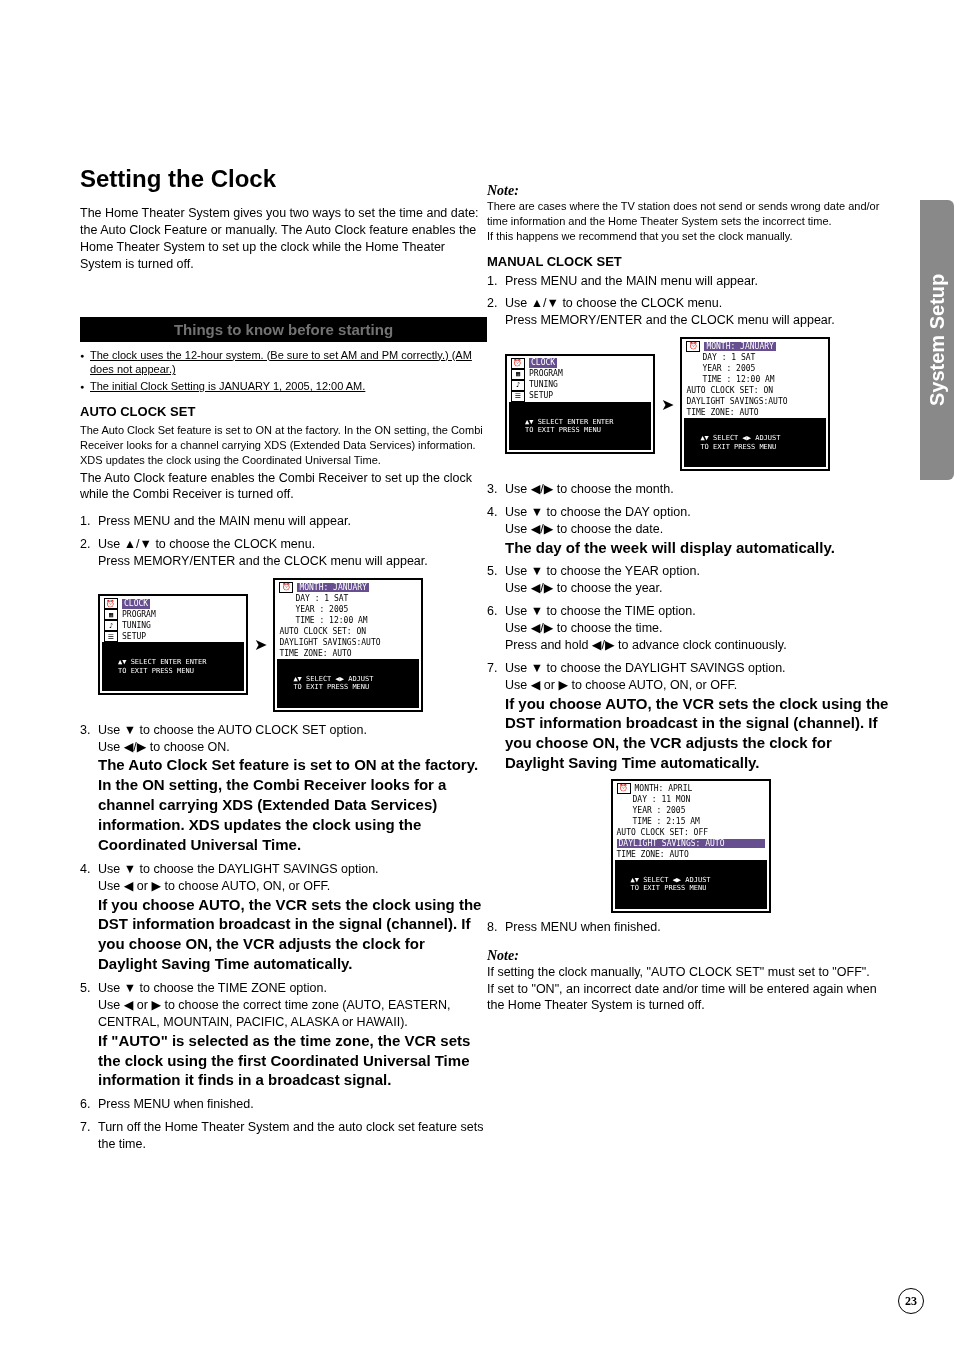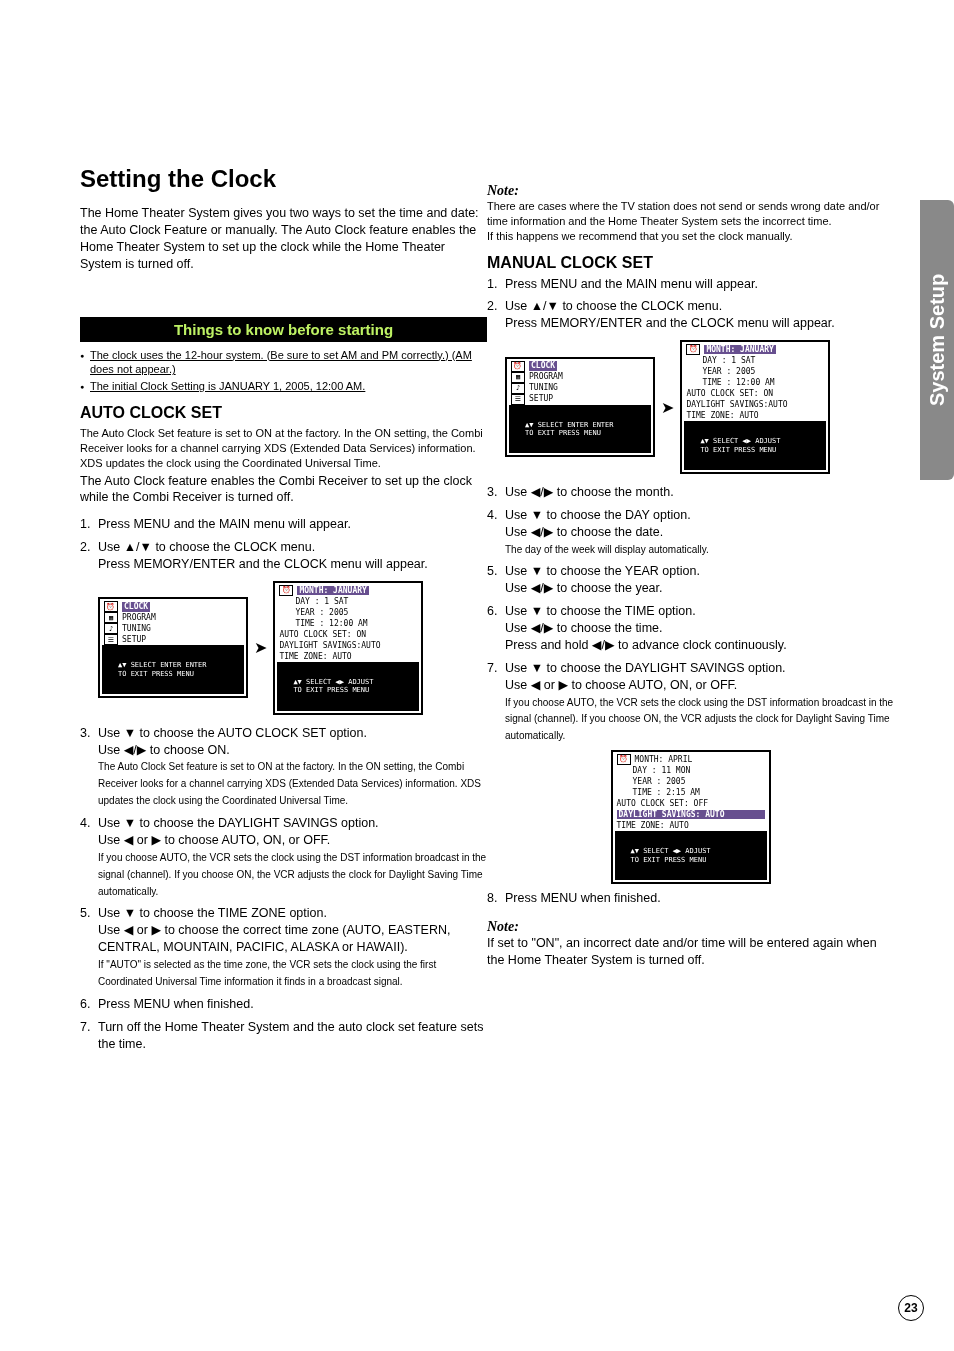--- a/index.html
+++ b/index.html
@@ -32,62 +32,63 @@
     transform: rotate(180deg);
     display: flex;
     align-items: center;
     justify-content: center;
     font-weight: bold;
     font-size: 20px;
   }
   .pagenum {
     position: absolute;
     right: 30px;
-    bottom: 30px;
+    bottom: 37px;
     width: 26px;
     height: 26px;
     border: 1.5px solid #000;
     border-radius: 50%;
     display: flex;
     align-items: center;
     justify-content: center;
     font-size: 12px;
     font-weight: bold;
+    font-family: Liberation Serif, serif;
   }
   h1 {
     font-size: 24px;
     font-weight: bold;
     margin-bottom: 12px;
   }
   .intro { font-size: 12.5px; line-height: 1.35; margin-bottom: 10px; }
   .bar-heading {
     background: #000;
-    color: #bef264;
+    color: #737373;
     font-weight: bold;
     font-size: 15px;
     text-align: center;
     padding: 4px;
     margin-bottom: 6px;
     margin-top: 44px;
   }
   .bullets { list-style: none; margin-bottom: 8px; text-decoration: underline; }
   .bullets li { font-size: 11px; line-height: 1.35; padding-left: 10px; position: relative; margin-bottom: 2px; }
   .bullets li::before { content: "●"; position: absolute; left: 0; font-size: 7px; top: 3px; }
-  .sub-heading { font-weight: bold; font-size: 16px; margin: 10px 0 4px; }
+  .sub-heading { font-weight: bold; font-size: 13px; margin: 10px 0 4px; }
   .small { font-size: 11px; line-height: 1.35; }
   .medium { font-size: 12.5px; line-height: 1.35; }
   .steps { list-style: none; }
   .steps > li { font-size: 12.5px; line-height: 1.35; margin-bottom: 6px; padding-left: 18px; position: relative; }
   .steps > li .num { position: absolute; left: 0; }
-  .steps .subtext { font-size: 10px; line-height: 1.3; }
+  .steps .subtext { font-size: 15px; line-height: 1.3; font-weight: bold; }
   .note-label { font-style: italic; font-weight: bold; font-family: Georgia, serif; font-size: 14px; margin-top: 6px; }
   .figure-row { display: flex; align-items: center; gap: 6px; margin: 8px 0 10px 18px; }
   .menu-box { border: 2px solid #000; font-family: monospace; font-size: 8px; line-height: 1.2; padding: 2px; width: 150px; }
   .menu-box .row { display: flex; align-items: center; min-height: 11px; padding: 0 2px; }
-  .menu-box .sel { background: #674f8f; color: #fff; padding: 0 2px; font-weight: bold; }
+  .menu-box .sel { background: #674f8f; color: #fff; padding: 0 2px; }
   .menu-box .footer { background: #000; color: #fff; padding: 16px; font-size: 7px; text-align: left; }
   .menu-icon { display: inline-flex; width: 14px; height: 11px; border: 1px solid #000; margin-right: 4px; align-items: center; justify-content: center; font-size: 7px; }
   .arrow-right { font-size: 16px; }
   .centered-figure { display: flex; justify-content: center; margin: 6px 0; }
   .right-col-top { margin-top: 12px; }
 </style>
 </head>
 <body>
 
 <div class="side-tab">System Setup</div>
@@ -246,15 +247,16 @@
           <div>TO EXIT PRESS MENU</div>
         </div>
       </div>
     </div>
 
     <ol class="steps">
       <li><span class="num">8.</span><span>Press MENU when finished.</span></li>
     </ol>
 
     <div class="note-label" style="margin-top:12px;">Note:</div>
+    <p class="medium"> If setting the clock manually, "AUTO CLOCK SET" must set to "OFF".</p>
     <p class="medium">If set to "ON", an incorrect date and/or time will be entered again when the Home Theater System is turned off.</p>
   </div>
 </div>
 
 </body></html>

